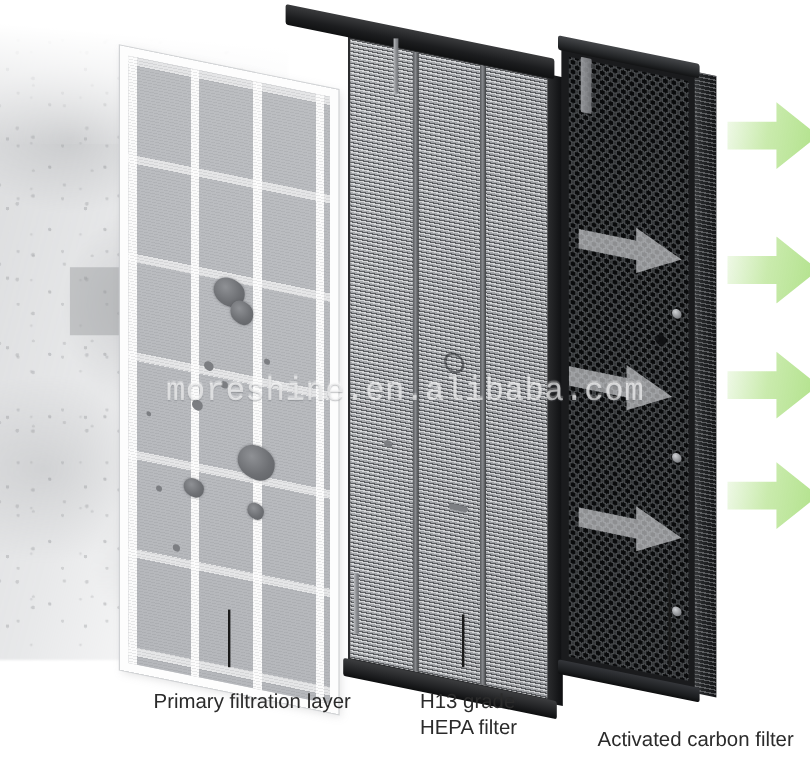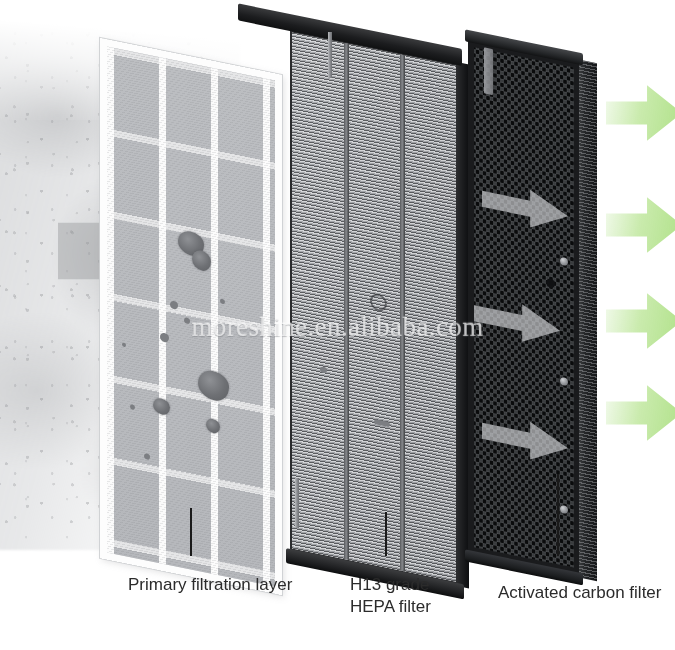--- a/index.html
+++ b/index.html
@@ -186,21 +186,21 @@
     clip-path:polygon(0% 30%, 54% 30%, 54% 2%, 100% 50%, 54% 98%, 54% 70%, 0% 70%);
     filter:blur(.6px);
   }
 
   
   .watermark{
     position:absolute;left:0;right:0;top:312px;text-align:center;
     font-size:27px;letter-spacing:.4px;
     color:rgba(255,255,255,.62);
     text-shadow:0 1px 1px rgba(90,92,96,.35), 0 -1px 1px rgba(255,255,255,.35);
-    font-family:Liberation Serif, serif;
+    font-family:Liberation Mono, monospace;
     pointer-events:none;user-select:none;
   }
 
   
   .leader{position:absolute;width:2px;background:#1a1a1a;}
   .calloutlabel{
     position:absolute;color:#2b2b2b;font-size:17px;line-height:22px;
     white-space:pre-line;
   }
 </style>
@@ -277,15 +277,15 @@
 
   <div class="watermark">moreshine.en.alibaba.com</div>
 
   <div class="leader" style="left:190px;top:508px;height:48px;"></div>
   <div class="leader" style="left:385px;top:512px;height:44px;"></div>
   <div class="leader" style="left:557px;top:474px;height:82px;"></div>
 
   <div class="calloutlabel" style="left:128px;top:574px;text-align:center;">Primary filtration layer</div>
   <div class="calloutlabel" style="left:350px;top:574px;">H13 grade
 HEPA filter</div>
-  <div class="calloutlabel" style="left:498px;top:582px;">Activated carbon filter</div>
+  <div class="calloutlabel" style="left:498px;top:606px;">Activated carbon filter</div>
 
 </div>
 
 </body></html>

